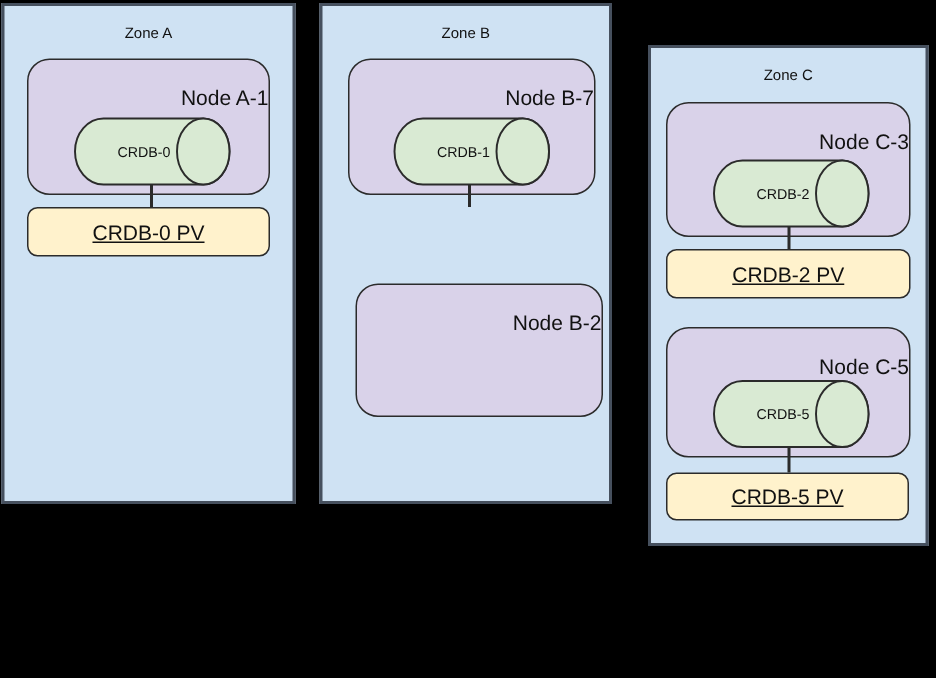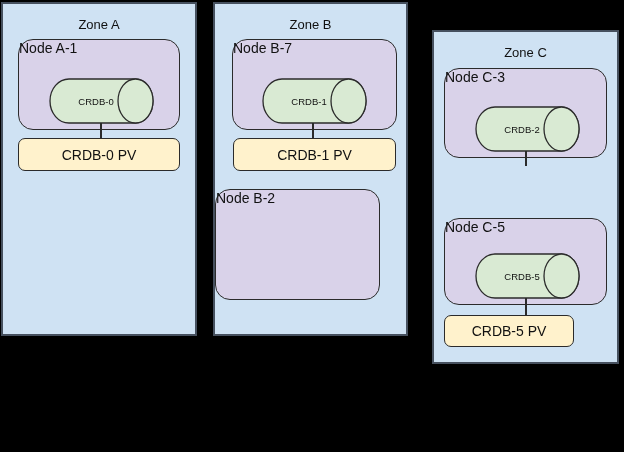--- a/index.html
+++ b/index.html
@@ -17,33 +17,33 @@
   .zone {
     position:absolute;
     box-sizing:border-box;
     background:var(--zone-fill,#cfe2f3);
     border:2px solid var(--zone-border,#46505e);
   }
   .zone-label {
     position:absolute;
     top:13px; left:0; right:0;
     text-align:center;
-    font-size:13px;
+    font-size:10px;
     color:var(--text-color,#111);
   }
   .node {
     position:absolute;
     box-sizing:border-box;
     background:var(--node-fill,#d9d2e9);
     border:1.5px solid var(--shape-border,#2b2b2b);
     border-radius:15px;
   }
   .node-label {
-    padding-top:0;
-    text-align:left;
+    padding-top:17px;
+    text-align:right;
     font-size:14px;
     color:var(--text-color,#111);
   }
   .connector {
     position:absolute;
     width:1.5px;
     background:var(--shape-border,#2b2b2b);
     z-index:2;
   }
   .cyl { position:absolute; z-index:3; overflow:visible; }
@@ -61,20 +61,21 @@
   .pv {
     position:absolute;
     box-sizing:border-box;
     background:var(--pv-fill,#fff2cc);
     border:1.5px solid var(--shape-border,#2b2b2b);
     border-radius:7px;
     display:flex; align-items:center; justify-content:center;
     font-size:14px;
     color:var(--text-color,#111);
     z-index:2;
+    text-decoration:underline;
   }
 </style>
 </head>
 <body>
 
 <div class="stage">
 
   <section class="zone" style="left:1px;top:2px;width:196px;height:334px;">
     <div class="zone-label">Zone A</div>
 
@@ -103,55 +104,55 @@
     </div>
 
     <div class="connector" style="left:97px;top:116px;height:18px;"></div>
 
     <svg class="cyl" style="left:47px;top:74px;" width="105" height="46" viewBox="0 0 105 46">
       <path class="cyl-body" d="M86.5,1 L20,1 A19,22 0 0 0 20,45 L86.5,45 A17.5,22 0 0 0 86.5,1 Z"></path>
       <ellipse class="cyl-cap" cx="86.5" cy="23" rx="17.5" ry="22"></ellipse>
       <text class="cyl-text" x="47" y="26.5">CRDB-1</text>
     </svg>
 
-    <div class="pv" style="left:18px;top:134px;width:163px;height:33px;">
-      <span>CRDB-1 PV</span>
-    </div>
 
-    <div class="node" style="left:0;top:185px;width:165px;height:111px;">
+    <div class="node" style="left:22px;top:185px;width:165px;height:89px;">
       <div class="node-label">Node B-2</div>
     </div>
   </section>
 
   <section class="zone" style="left:432px;top:2px;width:187px;height:334px;margin-top:28px;">
     <div class="zone-label">Zone C</div>
 
     <div class="node" style="left:10px;top:36px;width:163px;height:90px;">
       <div class="node-label">Node C-3</div>
     </div>
 
     <div class="connector" style="left:91px;top:116px;height:18px;"></div>
 
     <svg class="cyl" style="left:41px;top:74px;" width="105" height="46" viewBox="0 0 105 46">
       <path class="cyl-body" d="M86.5,1 L20,1 A19,22 0 0 0 20,45 L86.5,45 A17.5,22 0 0 0 86.5,1 Z"></path>
       <ellipse class="cyl-cap" cx="86.5" cy="23" rx="17.5" ry="22"></ellipse>
       <text class="cyl-text" x="47" y="26.5">CRDB-2</text>
     </svg>
 
+    <div class="pv" style="left:10px;top:134px;width:163px;height:33px;">
+      <span>CRDB-2 PV</span>
+    </div>
 
     <div class="node" style="left:10px;top:186px;width:163px;height:87px;">
       <div class="node-label">Node C-5</div>
     </div>
 
     <div class="connector" style="left:91px;top:266px;height:17px;"></div>
 
     <svg class="cyl" style="left:41px;top:221px;" width="105" height="46" viewBox="0 0 105 46">
       <path class="cyl-body" d="M86.5,1 L20,1 A19,22 0 0 0 20,45 L86.5,45 A17.5,22 0 0 0 86.5,1 Z"></path>
       <ellipse class="cyl-cap" cx="86.5" cy="23" rx="17.5" ry="22"></ellipse>
       <text class="cyl-text" x="47" y="26.5">CRDB-5</text>
     </svg>
 
-    <div class="pv" style="left:10px;top:283px;width:130px;height:32px;">
+    <div class="pv" style="left:10px;top:283px;width:162px;height:32px;">
       <span>CRDB-5 PV</span>
     </div>
   </section>
 
 </div>
 
 </body></html>

